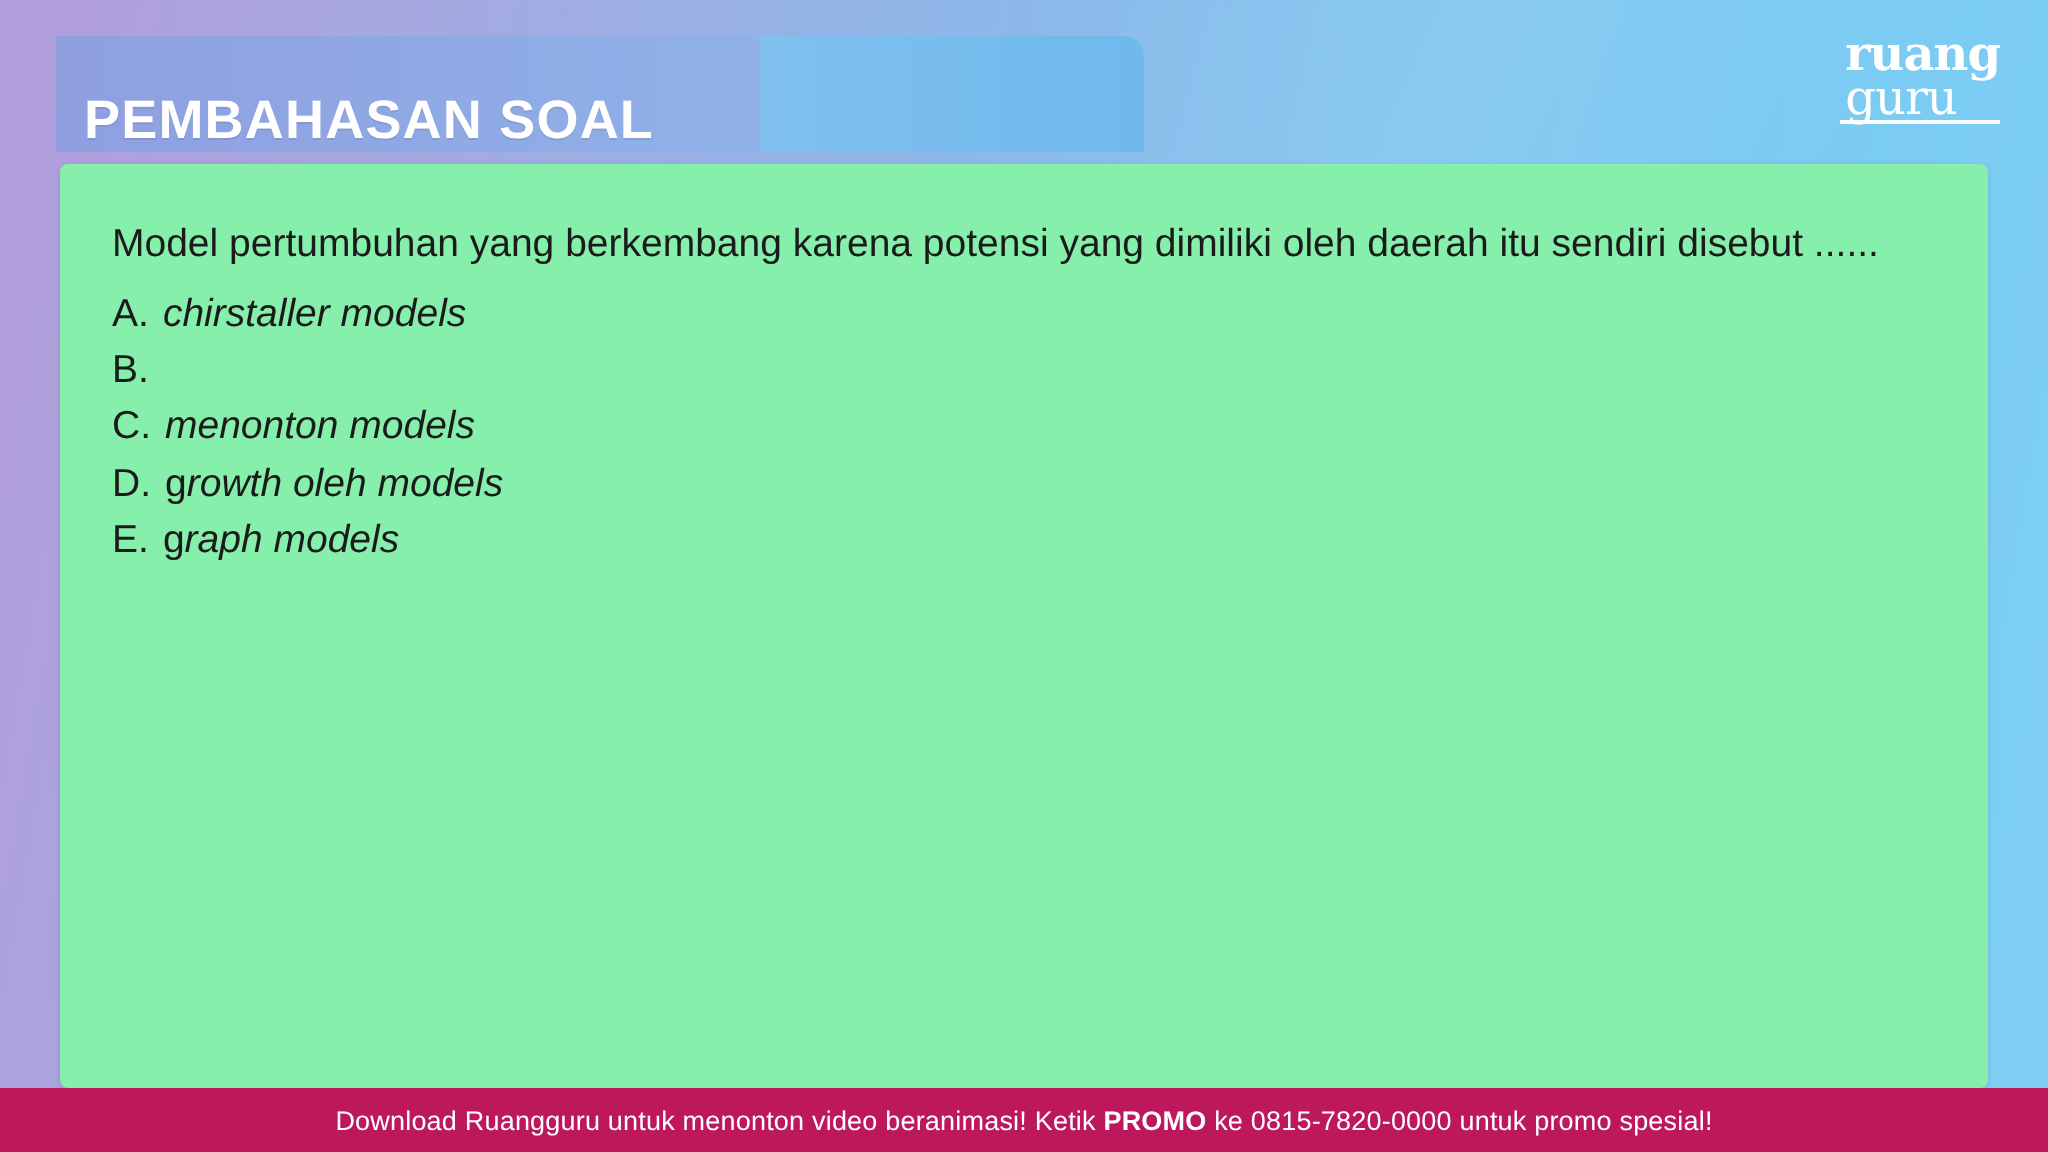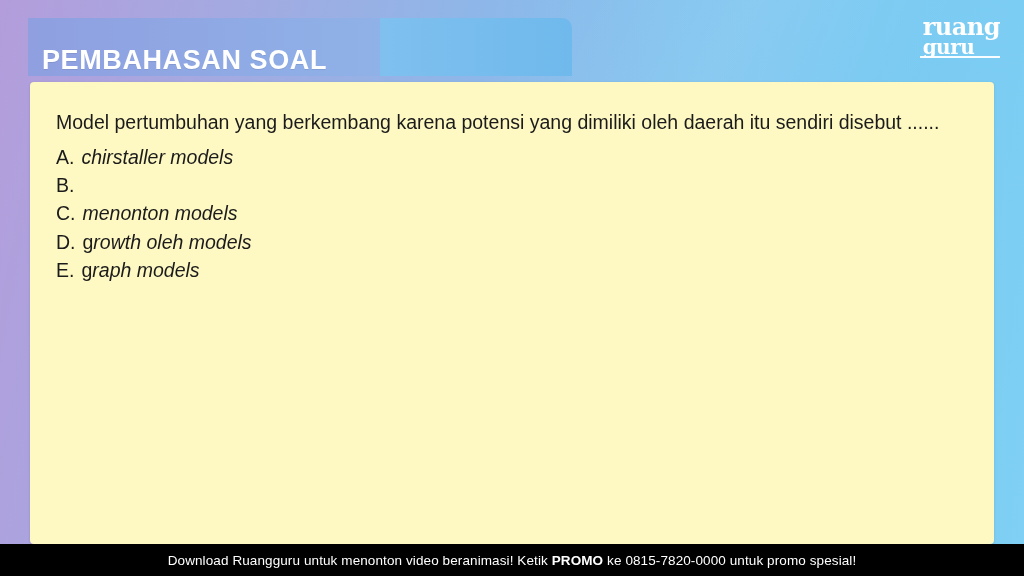--- a/index.html
+++ b/index.html
@@ -71,42 +71,42 @@
     color: #ffffff;
     line-height: 0.92;
     font-family: "DejaVu Serif", serif;
   }
   .logo-line1 {
     font-size: 24px;
     font-weight: bold;
     letter-spacing: -0.5px;
   }
   .logo-line2 {
-    font-size: 20px;
-    font-weight: bold;
+    font-size: 24px;
+    font-weight: normal;
     letter-spacing: -0.5px;
   }
   .logo-underline {
     position: absolute;
     right: 0;
     bottom: -2px;
     width: 80px;
     height: 2px;
     background: #ffffff;
     opacity: 0.95;
   }
 
   
   .card {
     position: absolute;
     left: 30px;
     top: 82px;
     width: 964px;
     height: 462px;
-    background: #fef9c3;
+    background: #86efac;
     border-radius: 4px;
     box-shadow: 0 1px 3px rgba(0,0,0,0.12);
     padding: 26px 28px 20px 26px;
   }
 
   .question {
     font-size: 19.5px;
     color: #1b1b1b;
     line-height: 1.48;
     margin-bottom: 4px;
@@ -127,21 +127,21 @@
   .option-letter { font-style: normal; }
   .option-text { font-style: italic; }
 
   
   .footer {
     position: absolute;
     left: 0;
     bottom: 0;
     width: 1024px;
     height: 32px;
-    background: #000000;
+    background: #be185d;
     display: flex;
     align-items: center;
     justify-content: center;
   }
   .footer-text {
     color: #ffffff;
     font-size: 13.5px;
     letter-spacing: 0.1px;
   }
   .footer-text b { font-weight: bold; }

